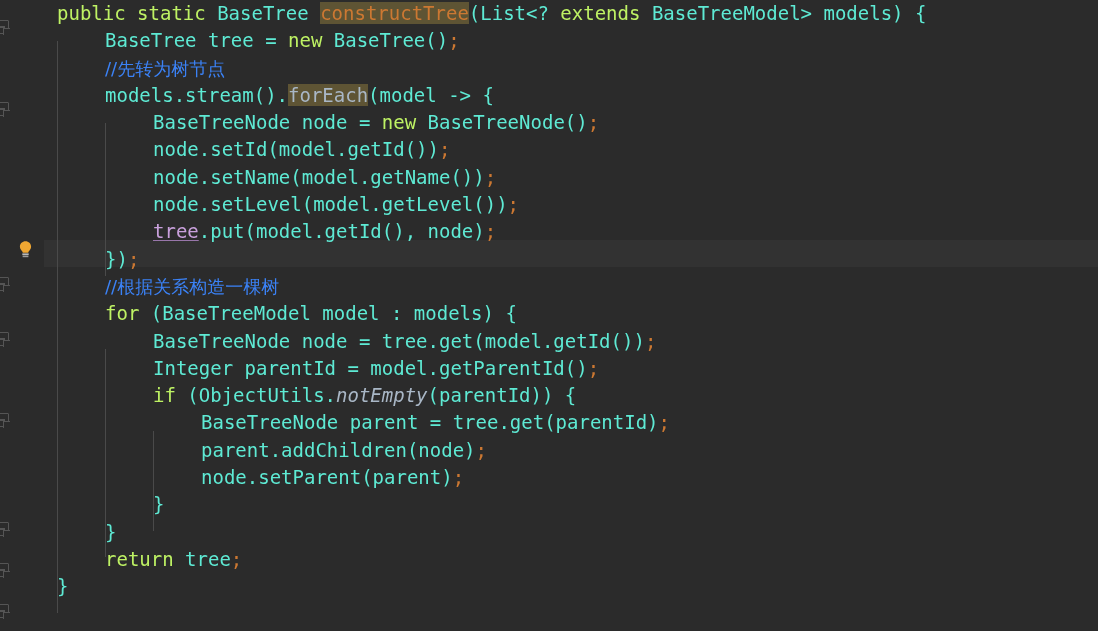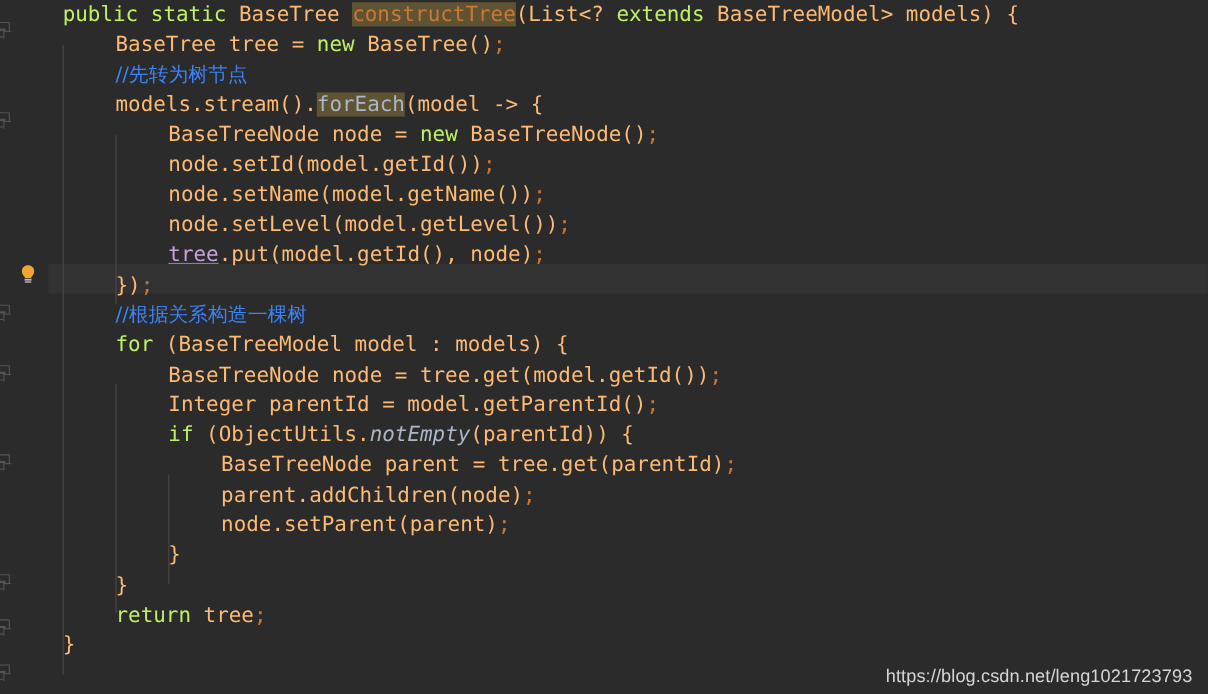--- a/index.html
+++ b/index.html
@@ -100,21 +100,21 @@
     color: #a9b7c6;
   }
   .code .row {
     height: 27.3px;
     padding-left: 57px;
     white-space: pre;
   }
 
   
   .kw       { color: #bef264; }
-  .plain    { color: #fdba74; }
+  .plain    { color: #5eead4; }
   .comment  { color: #3b82f6; font-family: "DejaVu Sans", "Liberation Sans", sans-serif; font-size: 18px; }
   .semi     { color: #cc7832; }
   .field    { color: #c9a0dc; text-decoration: underline; text-decoration-color: #9876aa; text-underline-offset: 2px; }
   .ital     { color: #a9b7c6; font-style: italic; }
   .hl       { background: #5e5434; }
   .hl-kw    { background: #5e5434; color: #cc7832; }
 
   
   .watermark {
     position: absolute;
@@ -153,15 +153,14 @@
       <div class="fold-marker clipped" style="top: 604px;"></div>
       <div class="bulb" title="Show intention actions" style="top: 240px;"><svg width="17" height="19" viewBox="0 0 17 19" xmlns="http://www.w3.org/2000/svg">
           <path d="M8.5 1.2c-3.1 0-5.6 2.4-5.6 5.4 0 2 1 3.4 2 4.5.5.6.8 1.1.9 1.6h5.4c.1-.5.4-1 .9-1.6 1-1.1 2-2.5 2-4.5 0-3-2.5-5.4-5.6-5.4z" fill="#f0a732"></path>
           <rect x="5.3" y="13.4" width="6.4" height="1.7" fill="#b9b9b9"></rect>
           <rect x="5.6" y="15.6" width="5.8" height="1.6" fill="#9a9a9a"></rect>
         </svg></div>
     </div>
 
   <div class="code" id="code"><div class="row" style="padding-left: 57px;"><span class="kw">public</span><span class="plain"> </span><span class="kw">static</span><span class="plain"> BaseTree </span><span class="hl-kw">constructTree</span><span class="plain">(List&lt;? </span><span class="kw">extends</span><span class="plain"> BaseTreeModel&gt; models) {</span></div><div class="row" style="padding-left: 105px;"><span class="plain">BaseTree tree = </span><span class="kw">new</span><span class="plain"> BaseTree()</span><span class="semi">;</span></div><div class="row" style="padding-left: 105px;"><span class="comment">//先转为树节点</span></div><div class="row" style="padding-left: 105px;"><span class="plain">models.stream().</span><span class="hl">forEach</span><span class="plain">(model -&gt; {</span></div><div class="row" style="padding-left: 153px;"><span class="plain">BaseTreeNode node = </span><span class="kw">new</span><span class="plain"> BaseTreeNode()</span><span class="semi">;</span></div><div class="row" style="padding-left: 153px;"><span class="plain">node.setId(model.getId())</span><span class="semi">;</span></div><div class="row" style="padding-left: 153px;"><span class="plain">node.setName(model.getName())</span><span class="semi">;</span></div><div class="row" style="padding-left: 153px;"><span class="plain">node.setLevel(model.getLevel())</span><span class="semi">;</span></div><div class="row" style="padding-left: 153px;"><span class="field">tree</span><span class="plain">.put(model.getId(), node)</span><span class="semi">;</span></div><div class="row" style="padding-left: 105px;"><span class="plain">})</span><span class="semi">;</span></div><div class="row" style="padding-left: 105px;"><span class="comment">//根据关系构造一棵树</span></div><div class="row" style="padding-left: 105px;"><span class="kw">for</span><span class="plain"> (BaseTreeModel model : models) {</span></div><div class="row" style="padding-left: 153px;"><span class="plain">BaseTreeNode node = tree.get(model.getId())</span><span class="semi">;</span></div><div class="row" style="padding-left: 153px;"><span class="plain">Integer parentId = model.getParentId()</span><span class="semi">;</span></div><div class="row" style="padding-left: 153px;"><span class="kw">if</span><span class="plain"> (ObjectUtils.</span><span class="ital">notEmpty</span><span class="plain">(parentId)) {</span></div><div class="row" style="padding-left: 201px;"><span class="plain">BaseTreeNode parent = tree.get(parentId)</span><span class="semi">;</span></div><div class="row" style="padding-left: 201px;"><span class="plain">parent.addChildren(node)</span><span class="semi">;</span></div><div class="row" style="padding-left: 201px;"><span class="plain">node.setParent(parent)</span><span class="semi">;</span></div><div class="row" style="padding-left: 153px;"><span class="plain">}</span></div><div class="row" style="padding-left: 105px;"><span class="plain">}</span></div><div class="row" style="padding-left: 105px;"><span class="kw">return</span><span class="plain"> tree</span><span class="semi">;</span></div><div class="row" style="padding-left: 57px;"><span class="plain">}</span></div><div class="row" style="padding-left: 57px;"> </div></div>
 
-  <div class="watermark">https://blog.csdn.net/leng1021723793</div>
 
 </div>
 
 </body></html>

